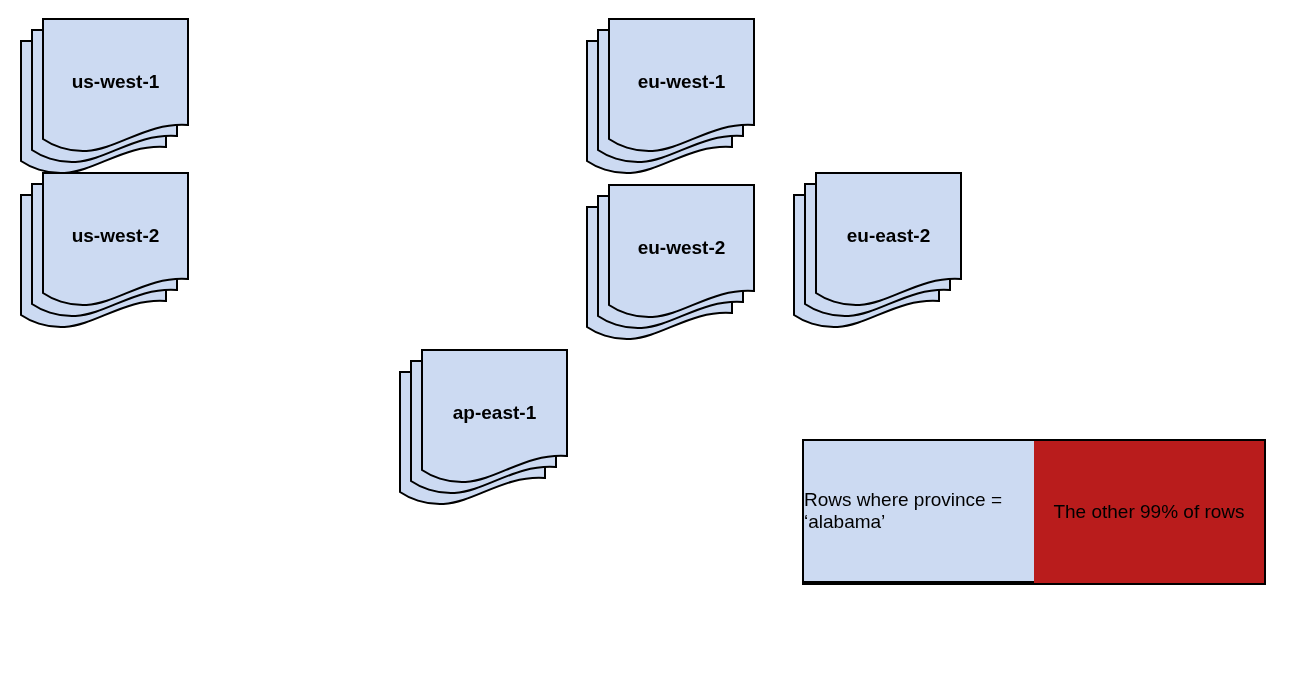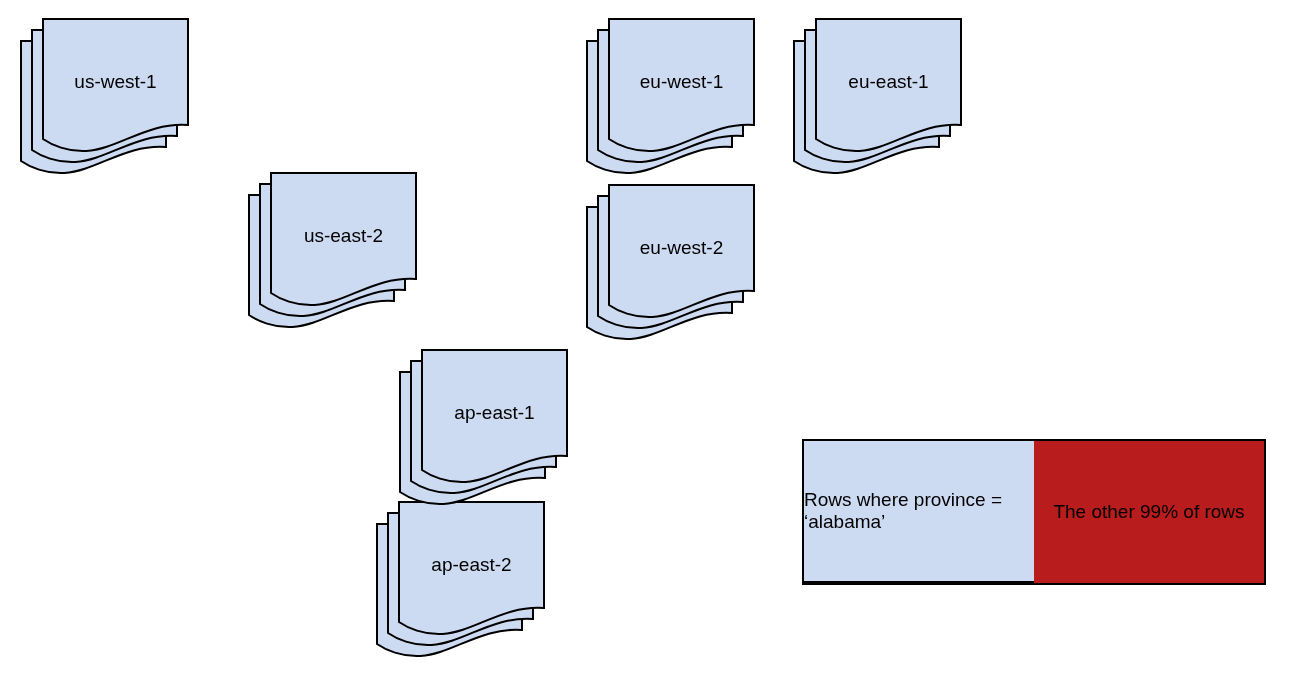--- a/index.html
+++ b/index.html
@@ -17,20 +17,21 @@
   #canvas {
     position: relative;
     width: 1296px;
     height: 680px;
     background: #ffffff;
   }
   .stack {
     position: absolute;
     width: 220px;
     height: 160px;
+    font-weight: bold;
   }
   .stack svg {
     display: block;
     overflow: visible;
   }
   .doc-shape {
     stroke: #000000;
     stroke-width: 2;
     stroke-linejoin: miter;
     vector-effect: non-scaling-stroke;
@@ -67,88 +68,74 @@
     border-bottom: 2px solid #000000;
   }
   .legend-row.orange {
     background: #b91c1c;
   }
 </style>
 </head>
 <body>
 
 <div id="canvas">
-    <div class="stack" style="left: 375px; top: 500px;">
-      <svg width="173" height="164" viewBox="0 0 173 164">
-        <g transform="translate(2,24)">
-          <path class="doc-shape" d="M 0 0 L 145 0 L 145 106 C 104.39999999999999 103 75.4 130 43.5 132 C 24.650000000000002 133 8.7 126 0 120 Z" fill="#ccdaf2"></path>
-        </g>
-        <g transform="translate(13,13)">
-          <path class="doc-shape" d="M 0 0 L 145 0 L 145 106 C 104.39999999999999 103 75.4 130 43.5 132 C 24.650000000000002 133 8.7 126 0 120 Z" fill="#ccdaf2"></path>
-        </g>
-        <g transform="translate(24,2)">
-          <path class="doc-shape" d="M 0 0 L 145 0 L 145 106 C 104.39999999999999 103 75.4 130 43.5 132 C 24.650000000000002 133 8.7 126 0 120 Z" fill="#ccdaf2"></path>
-        </g>
-        <text class="stack-label" x="96.5" y="65.6">ap-east-2</text>
-      </svg>
-    </div>
     <div class="stack" style="left: 398px; top: 348px;">
       <svg width="173" height="164" viewBox="0 0 173 164">
         <g transform="translate(2,24)">
           <path class="doc-shape" d="M 0 0 L 145 0 L 145 106 C 104.39999999999999 103 75.4 130 43.5 132 C 24.650000000000002 133 8.7 126 0 120 Z" fill="#ccdaf2"></path>
         </g>
         <g transform="translate(13,13)">
           <path class="doc-shape" d="M 0 0 L 145 0 L 145 106 C 104.39999999999999 103 75.4 130 43.5 132 C 24.650000000000002 133 8.7 126 0 120 Z" fill="#ccdaf2"></path>
         </g>
         <g transform="translate(24,2)">
           <path class="doc-shape" d="M 0 0 L 145 0 L 145 106 C 104.39999999999999 103 75.4 130 43.5 132 C 24.650000000000002 133 8.7 126 0 120 Z" fill="#ccdaf2"></path>
         </g>
         <text class="stack-label" x="96.5" y="65.6">ap-east-1</text>
+      </svg>
+    </div>
+    <div class="stack" style="left: 792px; top: 171px;">
+      <svg width="173" height="164" viewBox="0 0 173 164">
+        <g transform="translate(2,24)">
+          <path class="doc-shape" d="M 0 0 L 145 0 L 145 106 C 104.39999999999999 103 75.4 130 43.5 132 C 24.650000000000002 133 8.7 126 0 120 Z" fill="#ccdaf2"></path>
+        </g>
+        <g transform="translate(13,13)">
+          <path class="doc-shape" d="M 0 0 L 145 0 L 145 106 C 104.39999999999999 103 75.4 130 43.5 132 C 24.650000000000002 133 8.7 126 0 120 Z" fill="#ccdaf2"></path>
+        </g>
+        <g transform="translate(24,2)">
+          <path class="doc-shape" d="M 0 0 L 145 0 L 145 106 C 104.39999999999999 103 75.4 130 43.5 132 C 24.650000000000002 133 8.7 126 0 120 Z" fill="#ccdaf2"></path>
+        </g>
+        <text class="stack-label" x="96.5" y="65.6">eu-east-2</text>
       </svg>
     </div>
     <div class="stack" style="left: 585px; top: 183px;">
       <svg width="173" height="164" viewBox="0 0 173 164">
         <g transform="translate(2,24)">
           <path class="doc-shape" d="M 0 0 L 145 0 L 145 106 C 104.39999999999999 103 75.4 130 43.5 132 C 24.650000000000002 133 8.7 126 0 120 Z" fill="#ccdaf2"></path>
         </g>
         <g transform="translate(13,13)">
           <path class="doc-shape" d="M 0 0 L 145 0 L 145 106 C 104.39999999999999 103 75.4 130 43.5 132 C 24.650000000000002 133 8.7 126 0 120 Z" fill="#ccdaf2"></path>
         </g>
         <g transform="translate(24,2)">
           <path class="doc-shape" d="M 0 0 L 145 0 L 145 106 C 104.39999999999999 103 75.4 130 43.5 132 C 24.650000000000002 133 8.7 126 0 120 Z" fill="#ccdaf2"></path>
         </g>
         <text class="stack-label" x="96.5" y="65.6">eu-west-2</text>
       </svg>
     </div>
-    <div class="stack" style="left: 247px; top: 171px;">
+    <div class="stack" style="left: 19px; top: 171px;">
       <svg width="173" height="164" viewBox="0 0 173 164">
         <g transform="translate(2,24)">
           <path class="doc-shape" d="M 0 0 L 145 0 L 145 106 C 104.39999999999999 103 75.4 130 43.5 132 C 24.650000000000002 133 8.7 126 0 120 Z" fill="#ccdaf2"></path>
         </g>
         <g transform="translate(13,13)">
           <path class="doc-shape" d="M 0 0 L 145 0 L 145 106 C 104.39999999999999 103 75.4 130 43.5 132 C 24.650000000000002 133 8.7 126 0 120 Z" fill="#ccdaf2"></path>
         </g>
         <g transform="translate(24,2)">
           <path class="doc-shape" d="M 0 0 L 145 0 L 145 106 C 104.39999999999999 103 75.4 130 43.5 132 C 24.650000000000002 133 8.7 126 0 120 Z" fill="#ccdaf2"></path>
         </g>
-        <text class="stack-label" x="96.5" y="65.6">us-east-2</text>
-      </svg>
-    </div>
-    <div class="stack" style="left: 792px; top: 17px;">
-      <svg width="173" height="164" viewBox="0 0 173 164">
-        <g transform="translate(2,24)">
-          <path class="doc-shape" d="M 0 0 L 145 0 L 145 106 C 104.39999999999999 103 75.4 130 43.5 132 C 24.650000000000002 133 8.7 126 0 120 Z" fill="#ccdaf2"></path>
-        </g>
-        <g transform="translate(13,13)">
-          <path class="doc-shape" d="M 0 0 L 145 0 L 145 106 C 104.39999999999999 103 75.4 130 43.5 132 C 24.650000000000002 133 8.7 126 0 120 Z" fill="#ccdaf2"></path>
-        </g>
-        <g transform="translate(24,2)">
-          <path class="doc-shape" d="M 0 0 L 145 0 L 145 106 C 104.39999999999999 103 75.4 130 43.5 132 C 24.650000000000002 133 8.7 126 0 120 Z" fill="#ccdaf2"></path>
-        </g>
-        <text class="stack-label" x="96.5" y="65.6">eu-east-1</text>
+        <text class="stack-label" x="96.5" y="65.6">us-west-2</text>
       </svg>
     </div>
     <div class="stack" style="left: 585px; top: 17px;">
       <svg width="173" height="164" viewBox="0 0 173 164">
         <g transform="translate(2,24)">
           <path class="doc-shape" d="M 0 0 L 145 0 L 145 106 C 104.39999999999999 103 75.4 130 43.5 132 C 24.650000000000002 133 8.7 126 0 120 Z" fill="#ccdaf2"></path>
         </g>
         <g transform="translate(13,13)">
           <path class="doc-shape" d="M 0 0 L 145 0 L 145 106 C 104.39999999999999 103 75.4 130 43.5 132 C 24.650000000000002 133 8.7 126 0 120 Z" fill="#ccdaf2"></path>
         </g>

